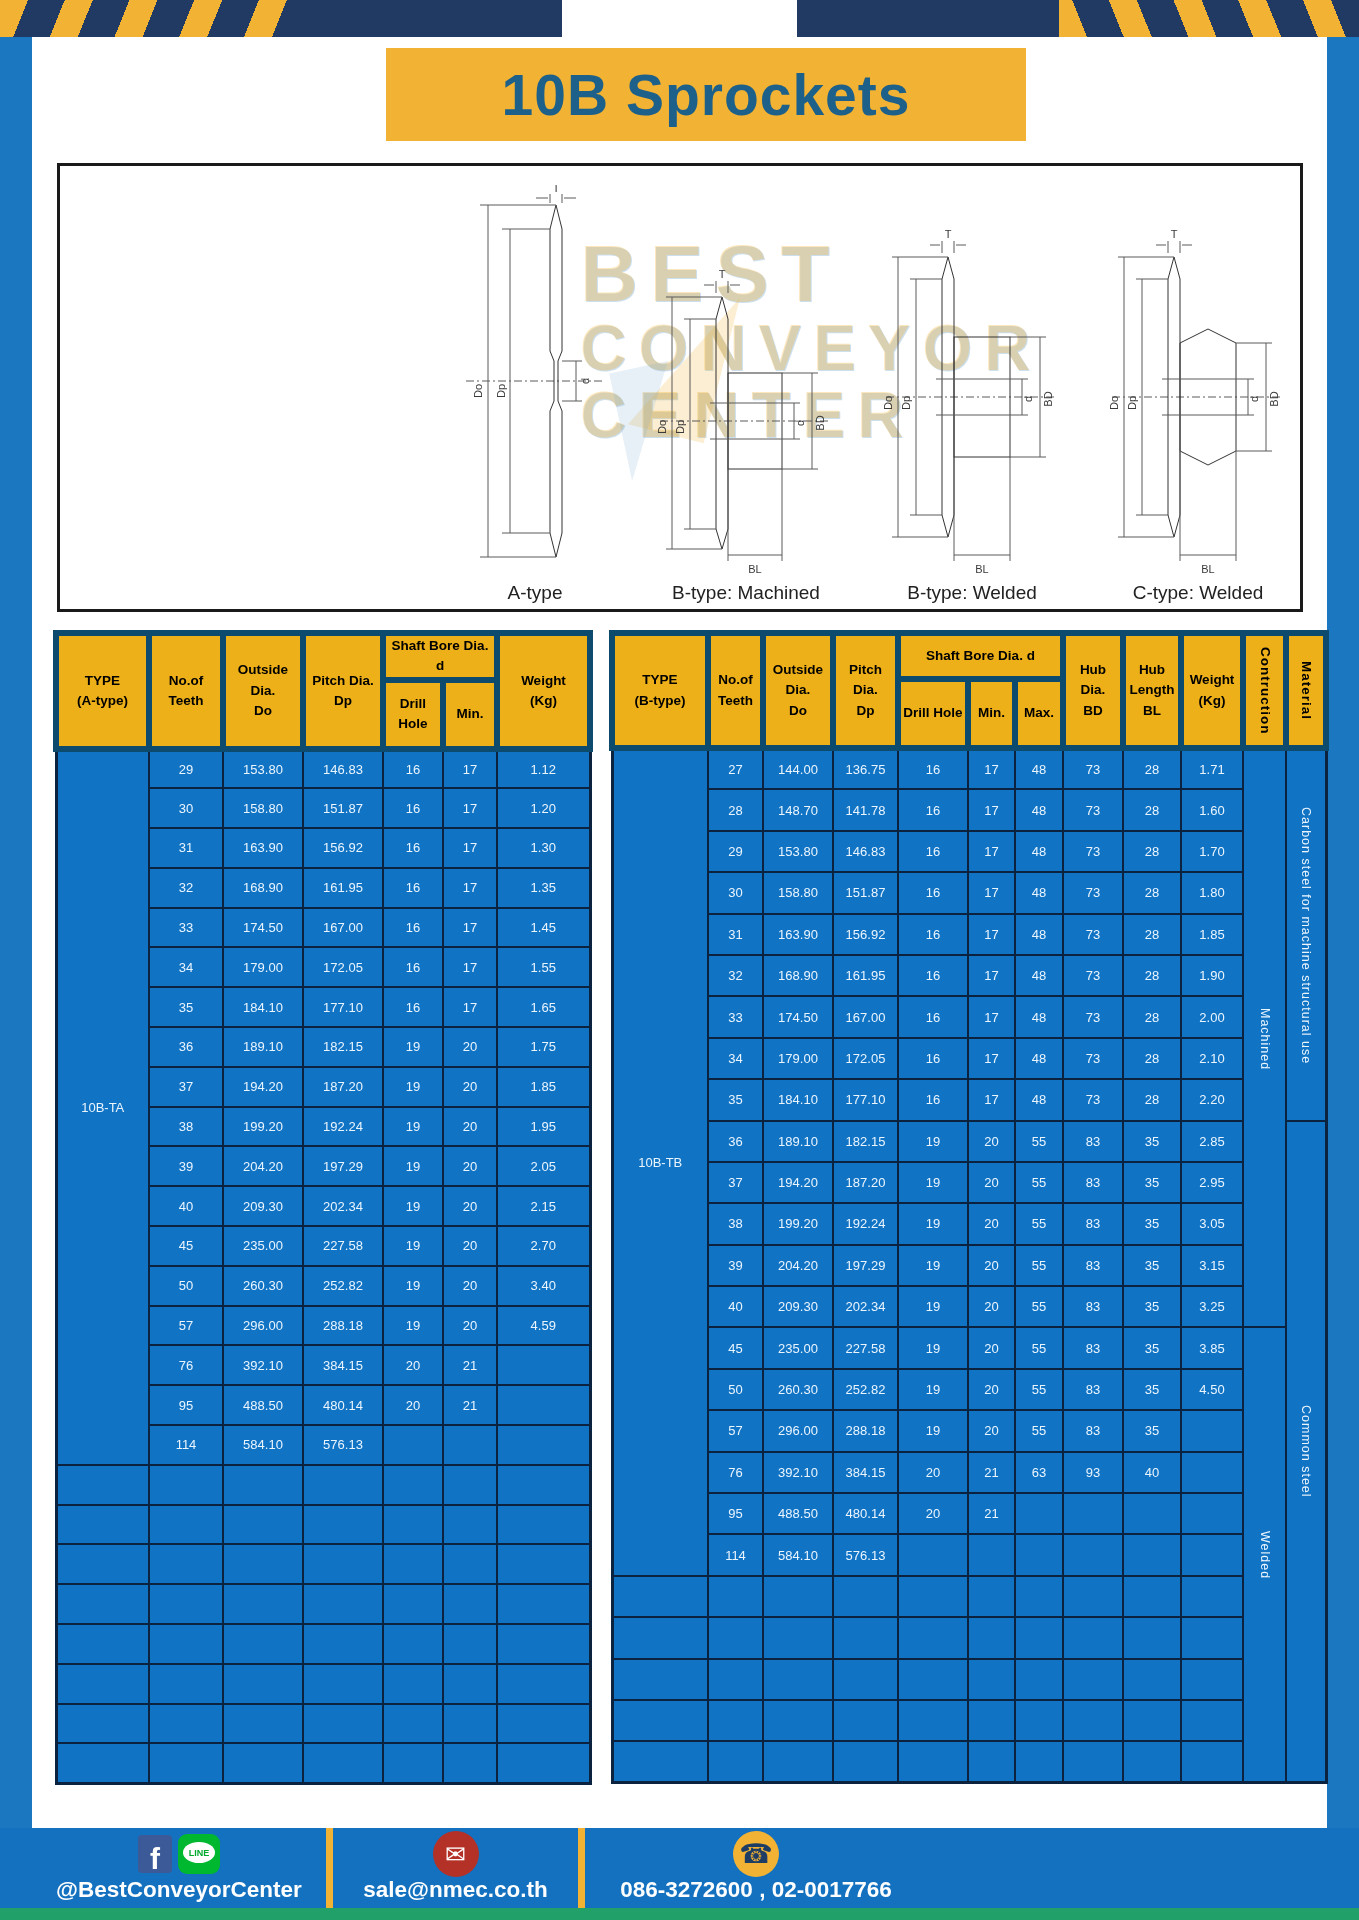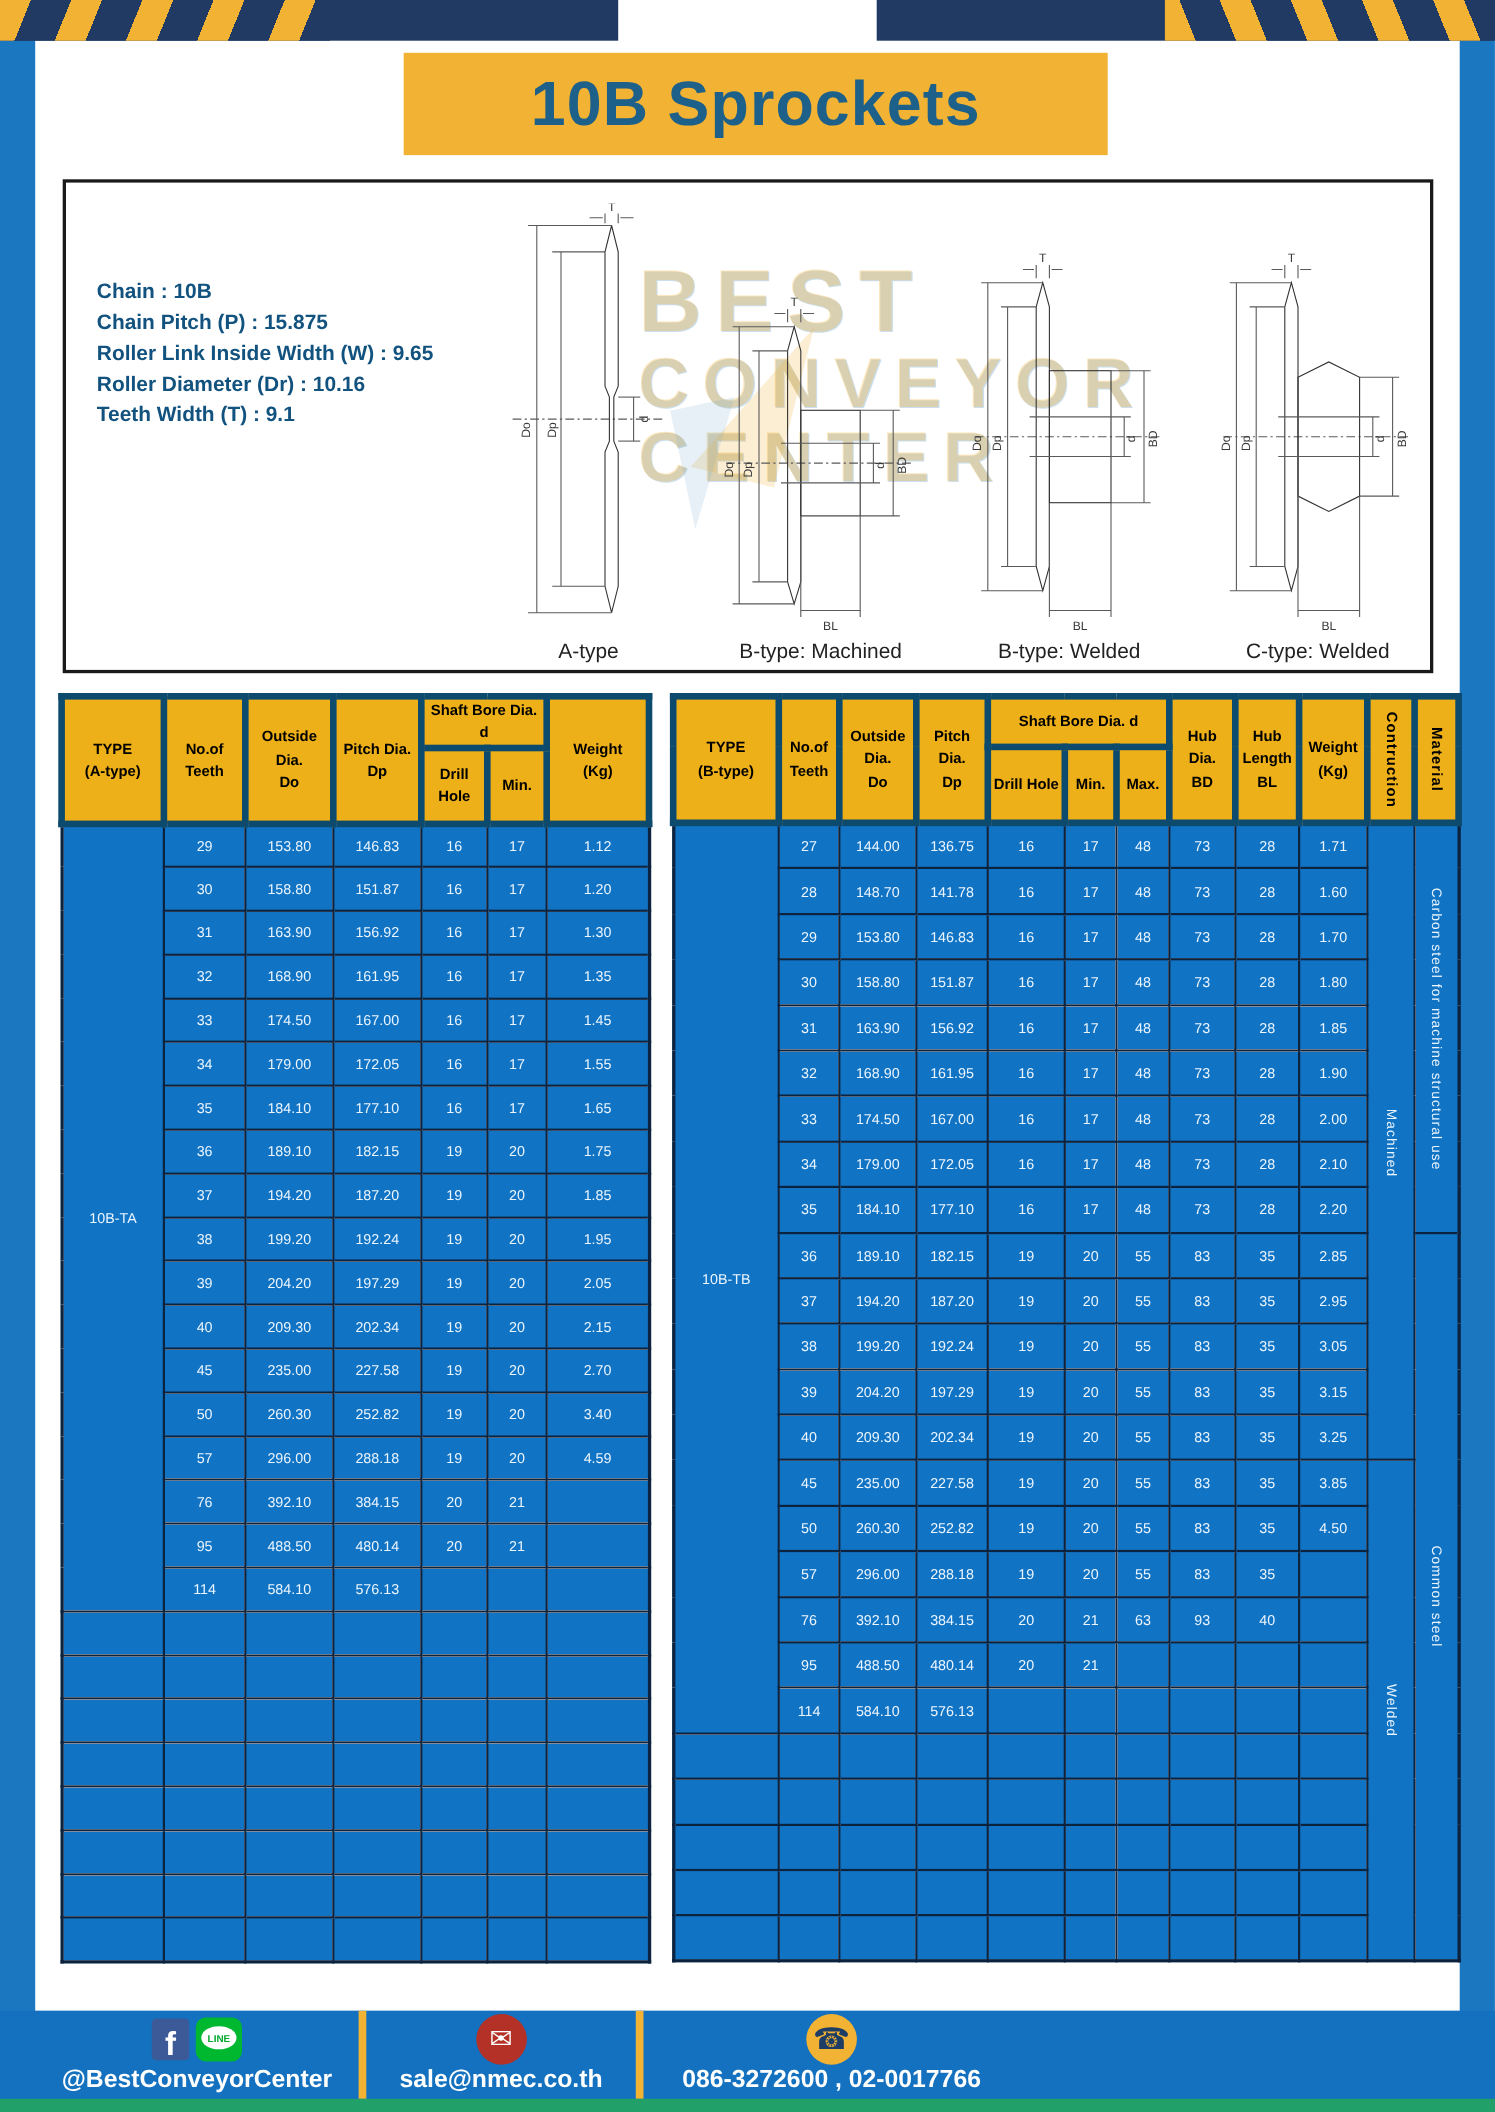--- a/index.html
+++ b/index.html
@@ -9,21 +9,21 @@
 
   
   .hazard{position:absolute;top:0;height:37px;background:#203a63}
   .hazard-left{left:0;width:562px}
   .hazard-right{right:0;width:562px}
   .stripes{position:absolute;top:0;bottom:0;width:300px}
   .hazard-left .stripes{left:0;background:repeating-linear-gradient(112deg,#f2b233 0 26px,#203a63 26px 60px)}
   .hazard-right .stripes{right:0;background:repeating-linear-gradient(68deg,#f2b233 0 26px,#203a63 26px 60px)}
 
   
-  .banner{position:absolute;left:367px;top:48px;width:640px;height:93px;background:#f2b233;
+  .banner{position:absolute;left:386px;top:48px;width:640px;height:93px;background:#f2b233;
           display:flex;align-items:center;justify-content:center}
   .banner h1{margin:0;font-size:57px;color:#1d6089;letter-spacing:1px;font-weight:bold}
 
   
   .panel{position:absolute;left:57px;top:163px;width:1240px;height:443px;background:#fff;border:3px solid #1a1a1a}
   .specs{position:absolute;left:28px;top:86px;color:#12527f;font-size:19px;font-weight:bold;line-height:28px}
   .wm{position:absolute;left:520px;top:66px;width:660px;text-align:left;font-weight:bold;
       color:rgba(242,178,51,.32);text-shadow:1px 1px 0 rgba(120,170,210,.38);
       pointer-events:none;line-height:1.04;letter-spacing:12px}
   .wm-l1{font-size:80px}.wm-l2{font-size:64px}.wm-l3{font-size:64px}
@@ -91,27 +91,20 @@
 
 <div class="panel">
   <div class="wm">
     <div class="wm-l1">BEST</div>
     <div class="wm-l2">CONVEYOR</div>
     <div class="wm-l3">CENTER</div>
   </div>
   <div class="wm-bird"></div>
   <div class="wm-bird2"></div>
 
-  <div class="specs">
-    <div>Chain  :  10B</div>
-    <div>Chain Pitch (P)  :  15.875</div>
-    <div>Roller Link Inside Width (W) : 9.65</div>
-    <div>Roller Diameter (Dr)  :  10.16</div>
-    <div>Teeth Width (T)  :  9.1</div>
-  </div>
 
   <div class="figs">
 
     <figure>
       <svg width="150" height="392" viewBox="0 0 150 392">
         <line x1="6" y1="196" x2="144" y2="196" stroke-dasharray="8 3 2 3"></line>
         <polygon class="plate" points="96,20 102,44 102,166 98,176 98,216 102,226 102,348 96,372 90,348 90,226 94,216 94,176 90,166 90,44"></polygon>
         <line x1="20" y1="20" x2="96" y2="20"></line>
           <line x1="20" y1="372" x2="96" y2="372"></line>
         <line x1="42" y1="44" x2="90" y2="44"></line>

